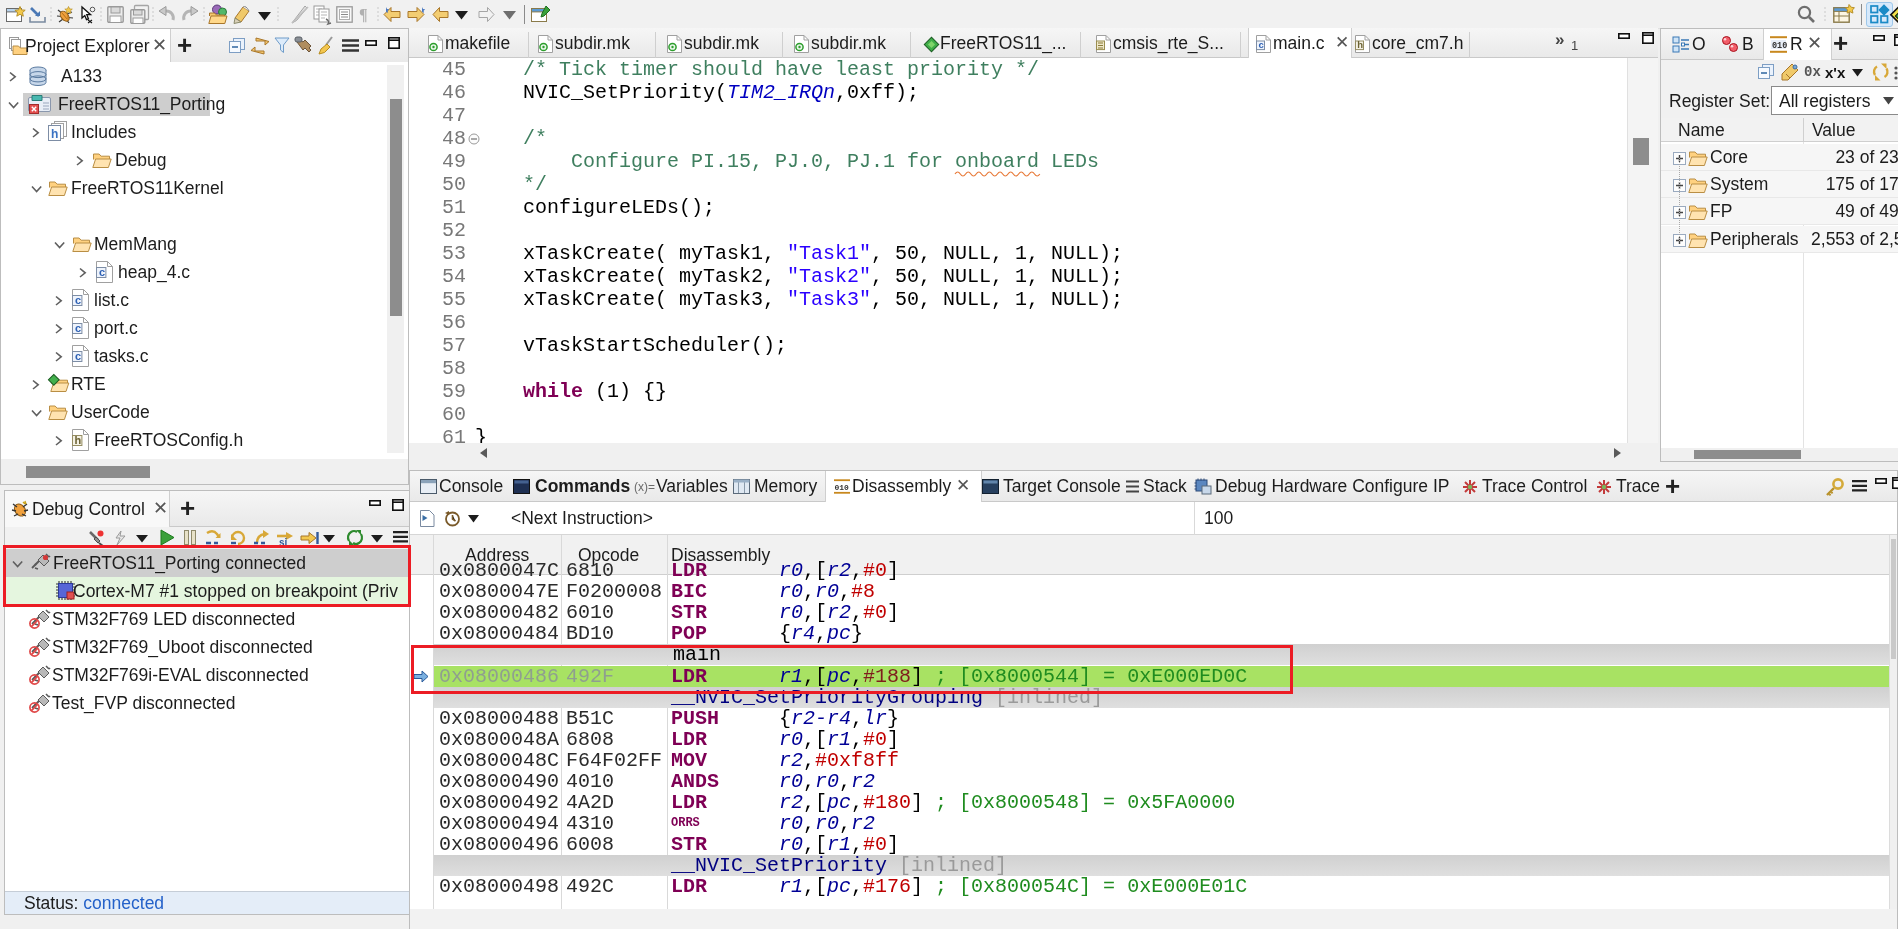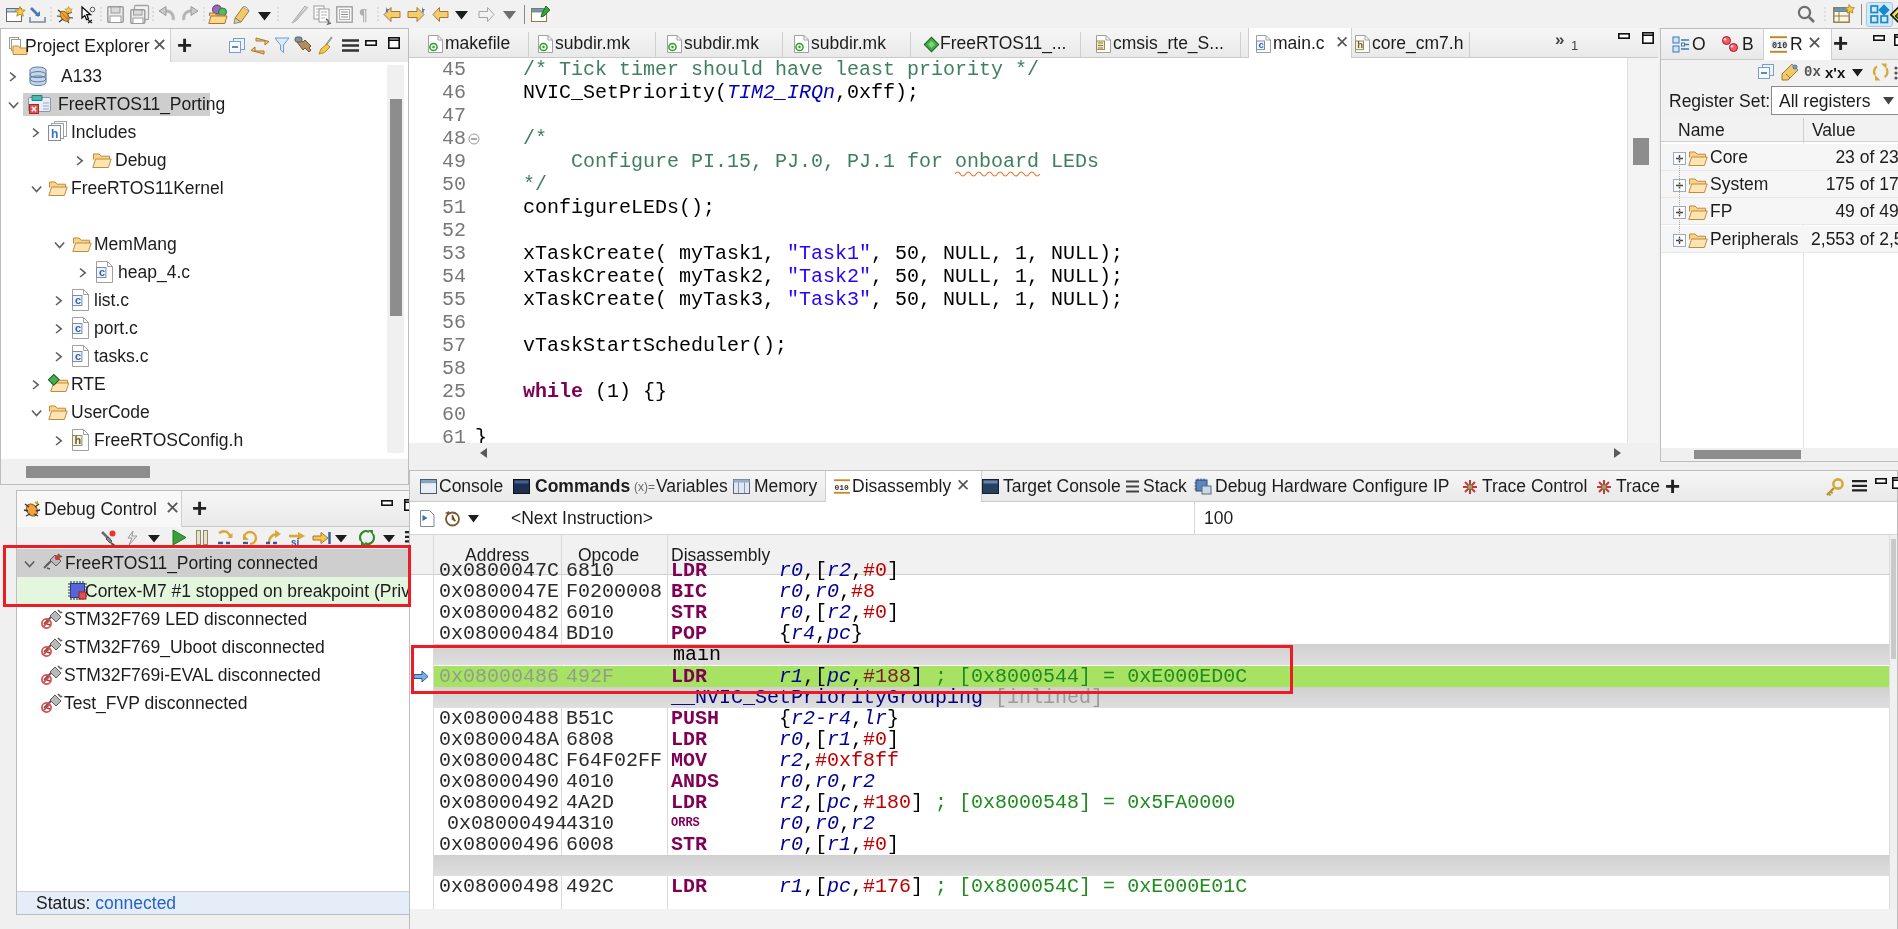--- a/index.html
+++ b/index.html
@@ -355,21 +355,21 @@
       </div>
   </div>
 
   <div class="abs" style="left:386px;top:36px;width:17px;height:388px;background:#f0f0f0;"></div>
   <div class="abs" style="left:389px;top:70px;width:12px;height:217px;background:#8d8d8d;"></div>
 
   <div class="abs" style="left:0;top:430px;width:407px;height:25px;background:#f0f0f0;"></div>
   <div class="abs" style="left:25px;top:437px;width:124px;height:12px;background:#8d8d8d;"></div>
 </div>
 
-<div class="panel" id="dc" style="left:16px;top:490px;width:409px;height:425px;text-decoration:underline;">
+<div class="panel" id="dc" style="left:4px;top:490px;width:409px;height:425px;text-decoration:underline;">
   <div class="tabbar" style="left:0;top:0;width:407px;height:36px;">
     <div class="abs" style="left:0;top:0;width:165px;height:36px;background:#f8f8f8;border-right:1px solid #cfcfcf;"></div>
     <svg style="left:6px;top:9px;" width="18" height="18" viewBox="0 0 18 18">
         <ellipse cx="9" cy="10" rx="5" ry="6.5" fill="#f0a03c" stroke="#8a5a14" transform="rotate(-35 9 10)"></ellipse>
         <path d="M2 4 l4 3 M1 10 l4 1 M3 16 l4 -2 M16 4 l-4 3 M17 10 l-4 1 M15 16 l-4 -2" stroke="#333" stroke-width="1.3"></path>
         <path d="M12 2 l2 2 M14 1 l0.5 2.5 M15.5 3.5 l-2.5 -0.5" stroke="#caa418" stroke-width="1.4"></path>
       </svg>
     <span class="lbl" style="left:27px;top:18px;">Debug Control</span>
     <span class="lbl" style="left:148px;top:17px;color:#555;font-size:18px;">✕</span>
     <span class="lbl" style="left:175px;top:17px;color:#222;font-size:26px;font-weight:bold;">+</span>
@@ -608,21 +608,21 @@
     <div class="abs mono" style="left:0;top:184px;width:57px;text-align:right;font-size:20px;color:#787878;">53</div>
     <div class="abs mono" style="left:114px;top:184px;font-size:20px;color:#000;white-space:pre;">xTaskCreate( myTask1, <span style="color:#2A00FF;">"Task1"</span>, 50, NULL, 1, NULL);</div>
     <div class="abs mono" style="left:0;top:207px;width:57px;text-align:right;font-size:20px;color:#787878;">54</div>
     <div class="abs mono" style="left:114px;top:207px;font-size:20px;color:#000;white-space:pre;">xTaskCreate( myTask2, <span style="color:#2A00FF;">"Task2"</span>, 50, NULL, 1, NULL);</div>
     <div class="abs mono" style="left:0;top:230px;width:57px;text-align:right;font-size:20px;color:#787878;">55</div>
     <div class="abs mono" style="left:114px;top:230px;font-size:20px;color:#000;white-space:pre;">xTaskCreate( myTask3, <span style="color:#2A00FF;">"Task3"</span>, 50, NULL, 1, NULL);</div>
     <div class="abs mono" style="left:0;top:253px;width:57px;text-align:right;font-size:20px;color:#787878;">56</div>
     <div class="abs mono" style="left:0;top:276px;width:57px;text-align:right;font-size:20px;color:#787878;">57</div>
     <div class="abs mono" style="left:114px;top:276px;font-size:20px;color:#000;white-space:pre;">vTaskStartScheduler();</div>
     <div class="abs mono" style="left:0;top:299px;width:57px;text-align:right;font-size:20px;color:#787878;">58</div>
-    <div class="abs mono" style="left:0;top:322px;width:57px;text-align:right;font-size:20px;color:#787878;">25</div>
+    <div class="abs mono" style="left:0;top:322px;width:57px;text-align:right;font-size:20px;color:#787878;">59</div>
     <div class="abs mono" style="left:114px;top:322px;font-size:20px;color:#000;white-space:pre;"><span style="color:#7F0055;font-weight:bold;">while</span> (1) {}</div>
     <div class="abs mono" style="left:0;top:345px;width:57px;text-align:right;font-size:20px;color:#787878;">60</div>
     <div class="abs mono" style="left:0;top:368px;width:57px;text-align:right;font-size:20px;color:#787878;">61</div>
     <div class="abs mono" style="left:66px;top:368px;font-size:20px;color:#000;white-space:pre;">}</div>
     <svg style="left:59px;top:75px;" width="12" height="12" viewBox="0 0 12 12">
         <circle cx="6" cy="6" r="5" fill="#fcfcfc" stroke="#9a9a9a"></circle>
         <path d="M3 6 h6" stroke="#555"></path>
       </svg>
     <svg style="left:546px;top:113px;" width="85" height="4" viewBox="0 0 85 4">
         <path d="M0 3 q2.65 -4 5.3 0 t5.3 0 t5.3 0 t5.3 0 t5.3 0 t5.3 0 t5.3 0 t5.3 0 t5.3 0 t5.3 0 t5.3 0 t5.3 0 t5.3 0 t5.3 0 t5.3 0 t5.3 0" fill="none" stroke="#e87c3c" stroke-width="1.2"></path>
@@ -916,29 +916,30 @@
     <div class="abs mono" style="left:261px;top:190px;font-size:20px;line-height:21px;color:#000;white-space:pre;"><span style="color:#7F0055;font-weight:bold;">MOV</span></div>
     <div class="abs mono" style="left:369px;top:190px;font-size:20px;line-height:21px;color:#000;white-space:pre;"><span style="color:#000096;font-style:italic;">r2</span>,<span style="color:#c00000;">#0xf8ff</span></div>
     <div class="abs mono" style="left:29px;top:211px;font-size:20px;line-height:21px;color:#2b2b2b;">0x08000490</div>
     <div class="abs mono" style="left:156px;top:211px;font-size:20px;line-height:21px;color:#2b2b2b;">4010</div>
     <div class="abs mono" style="left:261px;top:211px;font-size:20px;line-height:21px;color:#000;white-space:pre;"><span style="color:#7F0055;font-weight:bold;">ANDS</span></div>
     <div class="abs mono" style="left:369px;top:211px;font-size:20px;line-height:21px;color:#000;white-space:pre;"><span style="color:#000096;font-style:italic;">r0</span>,<span style="color:#000096;font-style:italic;">r0</span>,<span style="color:#000096;font-style:italic;">r2</span></div>
     <div class="abs mono" style="left:29px;top:232px;font-size:20px;line-height:21px;color:#2b2b2b;">0x08000492</div>
     <div class="abs mono" style="left:156px;top:232px;font-size:20px;line-height:21px;color:#2b2b2b;">4A2D</div>
     <div class="abs mono" style="left:261px;top:232px;font-size:20px;line-height:21px;color:#000;white-space:pre;"><span style="color:#7F0055;font-weight:bold;">LDR</span></div>
     <div class="abs mono" style="left:369px;top:232px;font-size:20px;line-height:21px;color:#000;white-space:pre;"><span style="color:#000096;font-style:italic;">r2</span>,[<span style="color:#000096;font-style:italic;">pc</span>,<span style="color:#c00000;">#180</span>]<span style="color:#1f8c1f;"> ; [0x8000548] = 0x5FA0000</span></div>
-    <div class="abs mono" style="left:29px;top:253px;font-size:20px;line-height:21px;color:#2b2b2b;margin-left:8px;">0x08000494</div>
+    <div class="abs mono" style="left:29px;top:253px;font-size:20px;line-height:21px;color:#2b2b2b;">0x08000494</div>
     <div class="abs mono" style="left:156px;top:253px;font-size:20px;line-height:21px;color:#2b2b2b;">4310</div>
     <div class="abs mono" style="left:261px;top:253px;font-size:12px;line-height:21px;color:#000;white-space:pre;"><span style="color:#7F0055;font-weight:bold;">ORRS</span></div>
     <div class="abs mono" style="left:369px;top:253px;font-size:20px;line-height:21px;color:#000;white-space:pre;"><span style="color:#000096;font-style:italic;">r0</span>,<span style="color:#000096;font-style:italic;">r0</span>,<span style="color:#000096;font-style:italic;">r2</span></div>
     <div class="abs mono" style="left:29px;top:274px;font-size:20px;line-height:21px;color:#2b2b2b;">0x08000496</div>
     <div class="abs mono" style="left:156px;top:274px;font-size:20px;line-height:21px;color:#2b2b2b;">6008</div>
     <div class="abs mono" style="left:261px;top:274px;font-size:20px;line-height:21px;color:#000;white-space:pre;"><span style="color:#7F0055;font-weight:bold;">STR</span></div>
     <div class="abs mono" style="left:369px;top:274px;font-size:20px;line-height:21px;color:#000;white-space:pre;"><span style="color:#000096;font-style:italic;">r0</span>,[<span style="color:#000096;font-style:italic;">r1</span>,<span style="color:#c00000;">#0</span>]</div>
     <div class="abs" style="left:24px;top:295px;width:1455px;height:21px;background:linear-gradient(#d0d0d0,#dfdfdf);"></div>
+    <div class="abs mono" style="left:261px;top:295px;font-size:20px;line-height:21px;color:#000080;white-space:pre;">__NVIC_SetPriority<span style="color:#9a9a9a;"> [inlined]</span></div>
     <div class="abs mono" style="left:29px;top:316px;font-size:20px;line-height:21px;color:#2b2b2b;">0x08000498</div>
     <div class="abs mono" style="left:156px;top:316px;font-size:20px;line-height:21px;color:#2b2b2b;">492C</div>
     <div class="abs mono" style="left:261px;top:316px;font-size:20px;line-height:21px;color:#000;white-space:pre;"><span style="color:#7F0055;font-weight:bold;">LDR</span></div>
     <div class="abs mono" style="left:369px;top:316px;font-size:20px;line-height:21px;color:#000;white-space:pre;"><span style="color:#000096;font-style:italic;">r1</span>,[<span style="color:#000096;font-style:italic;">pc</span>,<span style="color:#c00000;">#176</span>]<span style="color:#1f8c1f;"> ; [0x800054C] = 0xE000E01C</span></div>
     </div>
   </div>
 </div>
 
 <div class="abs" style="left:3px;top:545px;width:408px;height:62px;border:3px solid #ec1c24;z-index:50;"></div>
 <div class="abs" style="left:411px;top:645px;width:882px;height:49px;border:3px solid #ec1c24;z-index:50;"></div>

